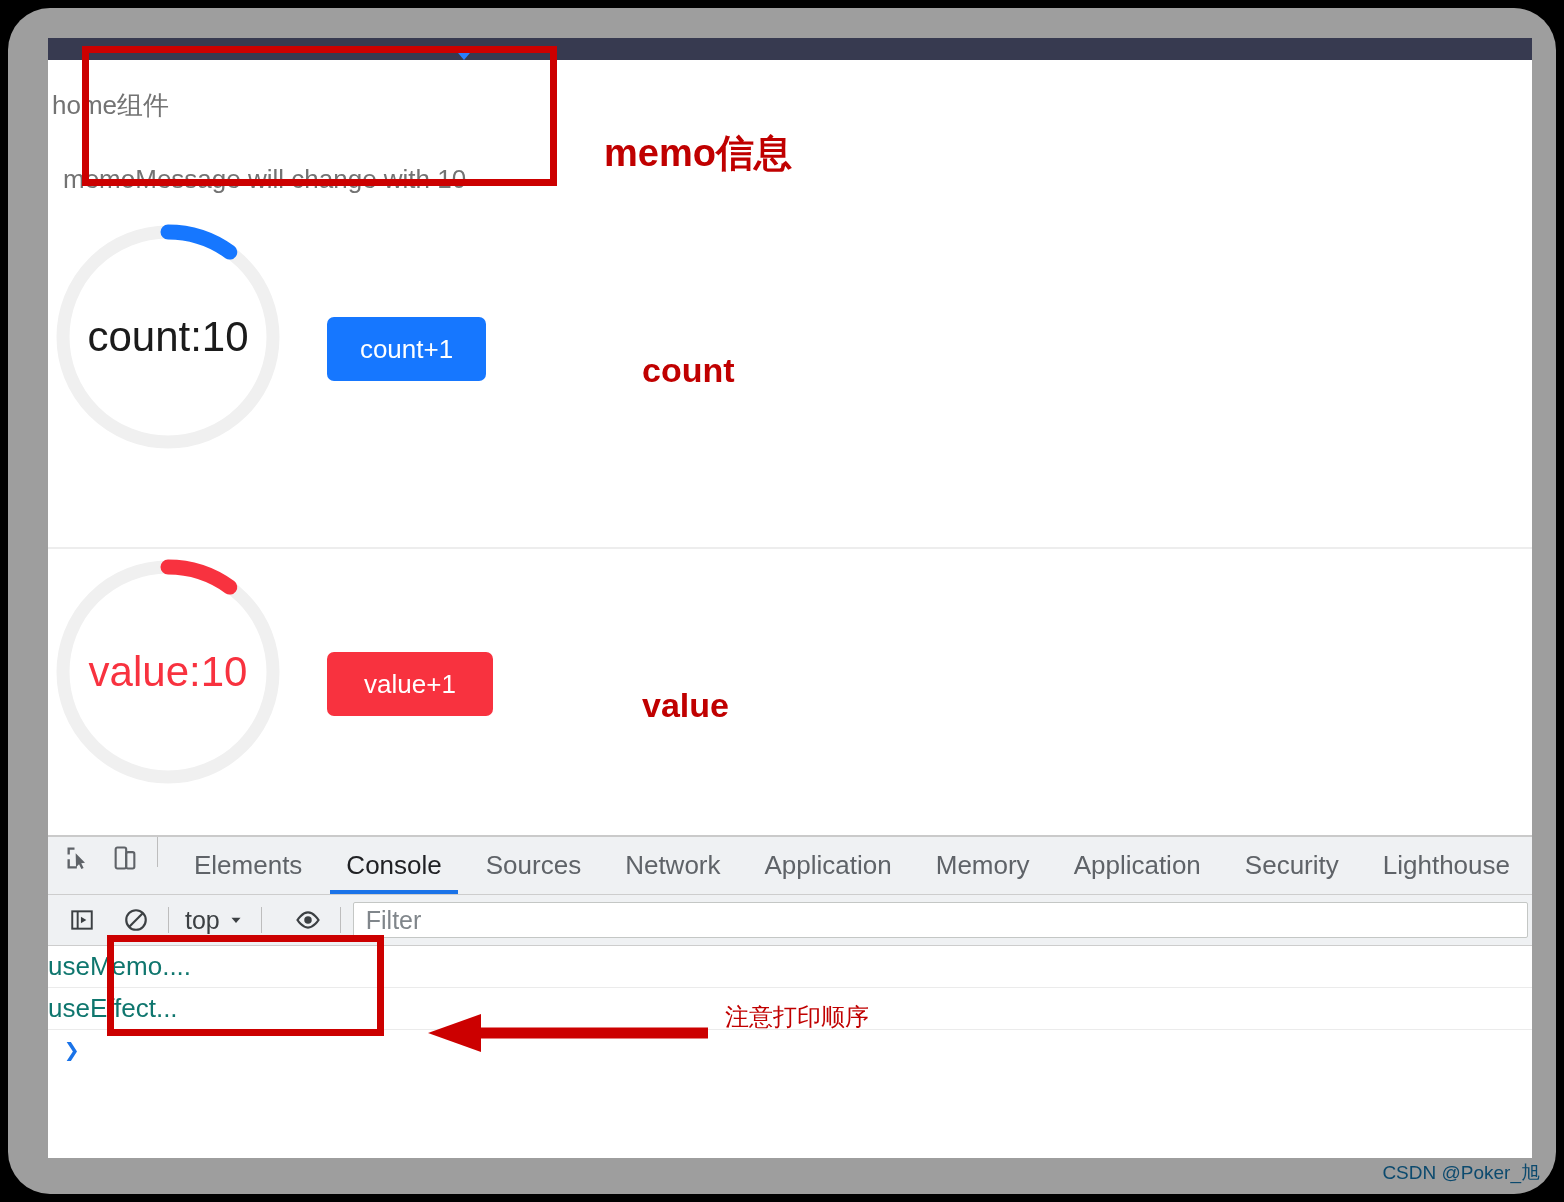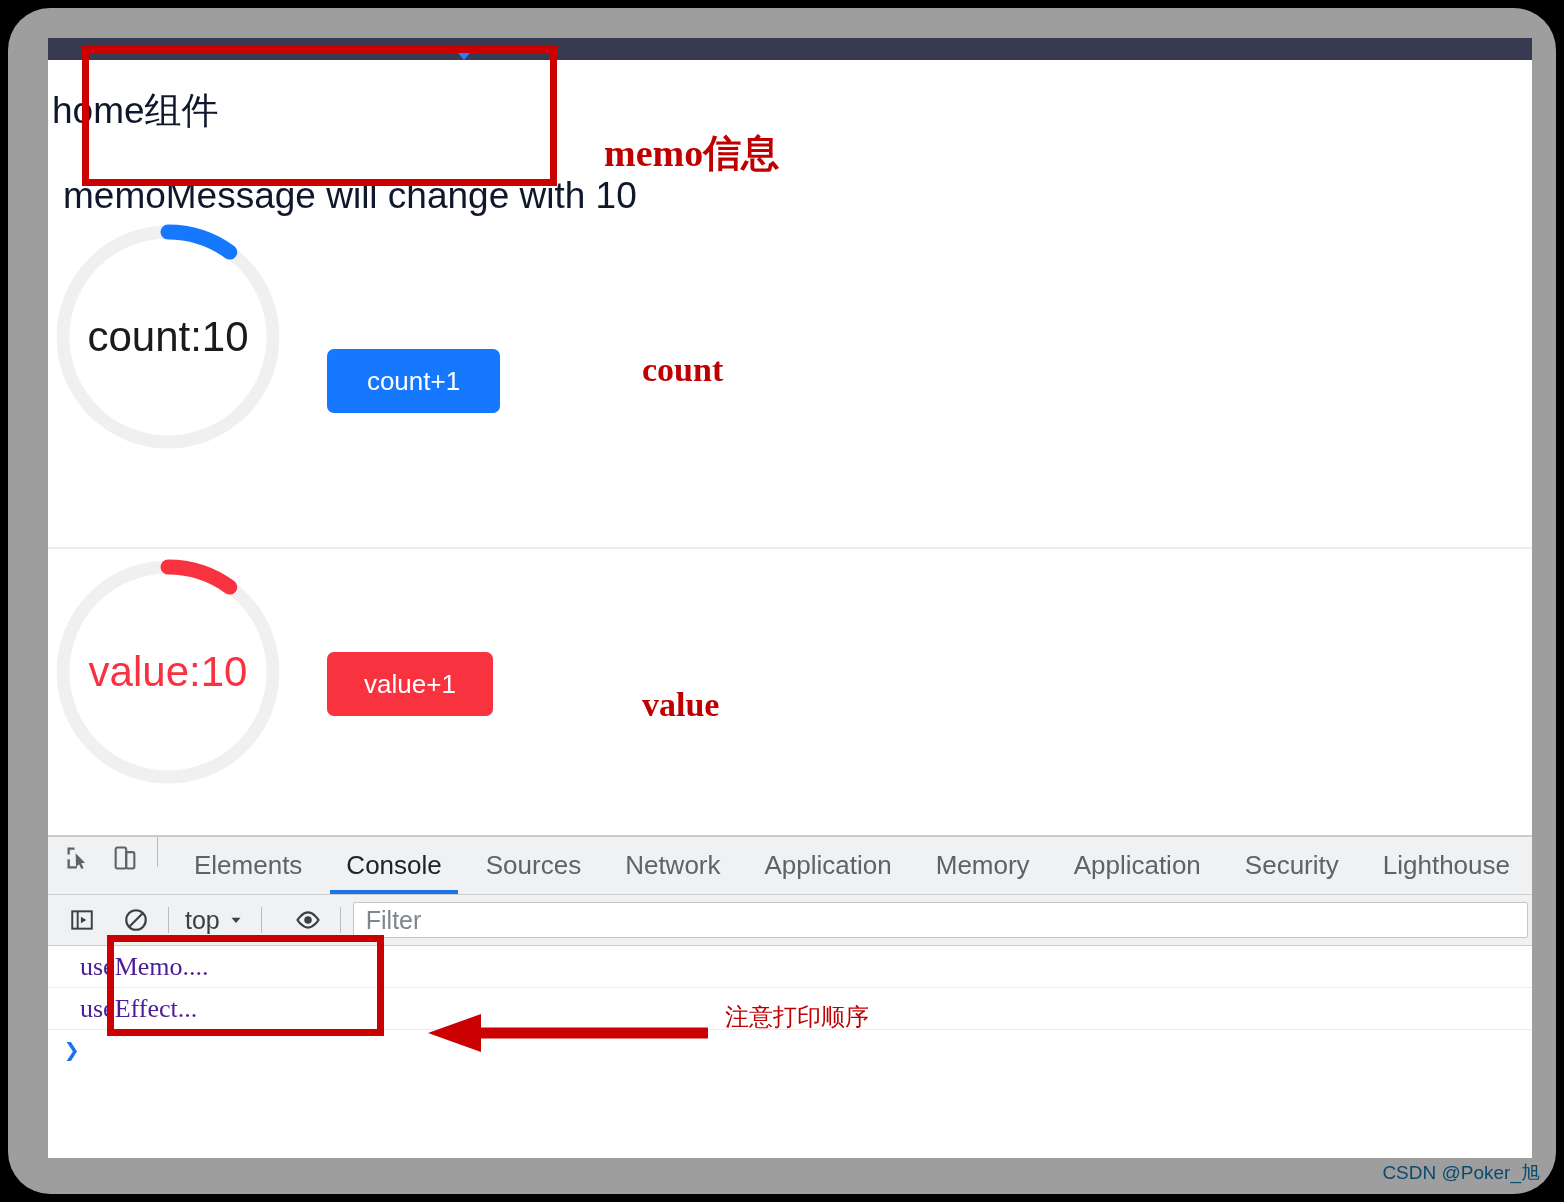--- a/index.html
+++ b/index.html
@@ -65,22 +65,22 @@
     background: #ffffff;
   }
 
   .memo-block {
     position: absolute;
     left: 0px;
     top: 10px;
     width: 470px;
   }
   .memo-line {
-    font-size: 37px;
-    color: #0f172a;
+    font-size: 26px;
+    color: #737373;
     white-space: nowrap;
     line-height: 1.0;
   }
   #memo-line-1 { margin: 22px 0 0 4px; }
   #memo-line-2 { margin: 48px 0 0 0px; padding-left: 15px; }
 
   
   .redbox {
     position: absolute;
     border: 7px solid #cc0000;
@@ -99,21 +99,20 @@
     width: 277px;
     height: 101px;
   }
 
   
   .annot {
     position: absolute;
     color: #c00000;
     font-weight: 700;
     white-space: nowrap;
-    font-family: Liberation Serif, serif;
   }
   #annot-memo  { left: 556px; top: 90px;  font-size: 38px; }
   #annot-count { left: 594px; top: 313px; font-size: 34px; }
   #annot-value { left: 594px; top: 648px; font-size: 34px; }
   #annot-order {
     left: 677px;
     top: 963px;
     font-size: 24px;
     font-weight: 400;
   }
@@ -176,24 +175,23 @@
     border: none;
     border-radius: 7px;
     color: #ffffff;
     font-size: 26px;
     font-family: "Liberation Sans", sans-serif;
     cursor: pointer;
     padding: 0;
   }
   #count-button {
     left: 279px;
-    width: 173px;
+    width: 159px;
     height: 64px;
     background: #1677ff;
-    margin-top: 32px;
   }
   #value-button {
     left: 279px;
     width: 166px;
     height: 64px;
     background: #f8323f;
   }
 
   
   #devtools {
@@ -302,24 +300,23 @@
   #console-body {
     position: relative;
     height: 214px;
     background: #ffffff;
     overflow: hidden;
   }
   .console-msg {
     height: 41px;
     line-height: 41px;
     border-bottom: 1px solid #ebebeb;
-    font-family: Liberation Serif, serif;
+    font-family: Liberation Sans, sans-serif;
     font-size: 26px;
-    color: #4c1d95;
-    padding-left: 32px;
+    color: #0f766e;
   }
   #console-prompt {
     height: 41px;
     display: flex;
     align-items: center;
     padding-left: 16px;
     font-family: "Liberation Mono", monospace;
     font-size: 26px;
     color: #1a73e8;
   }

